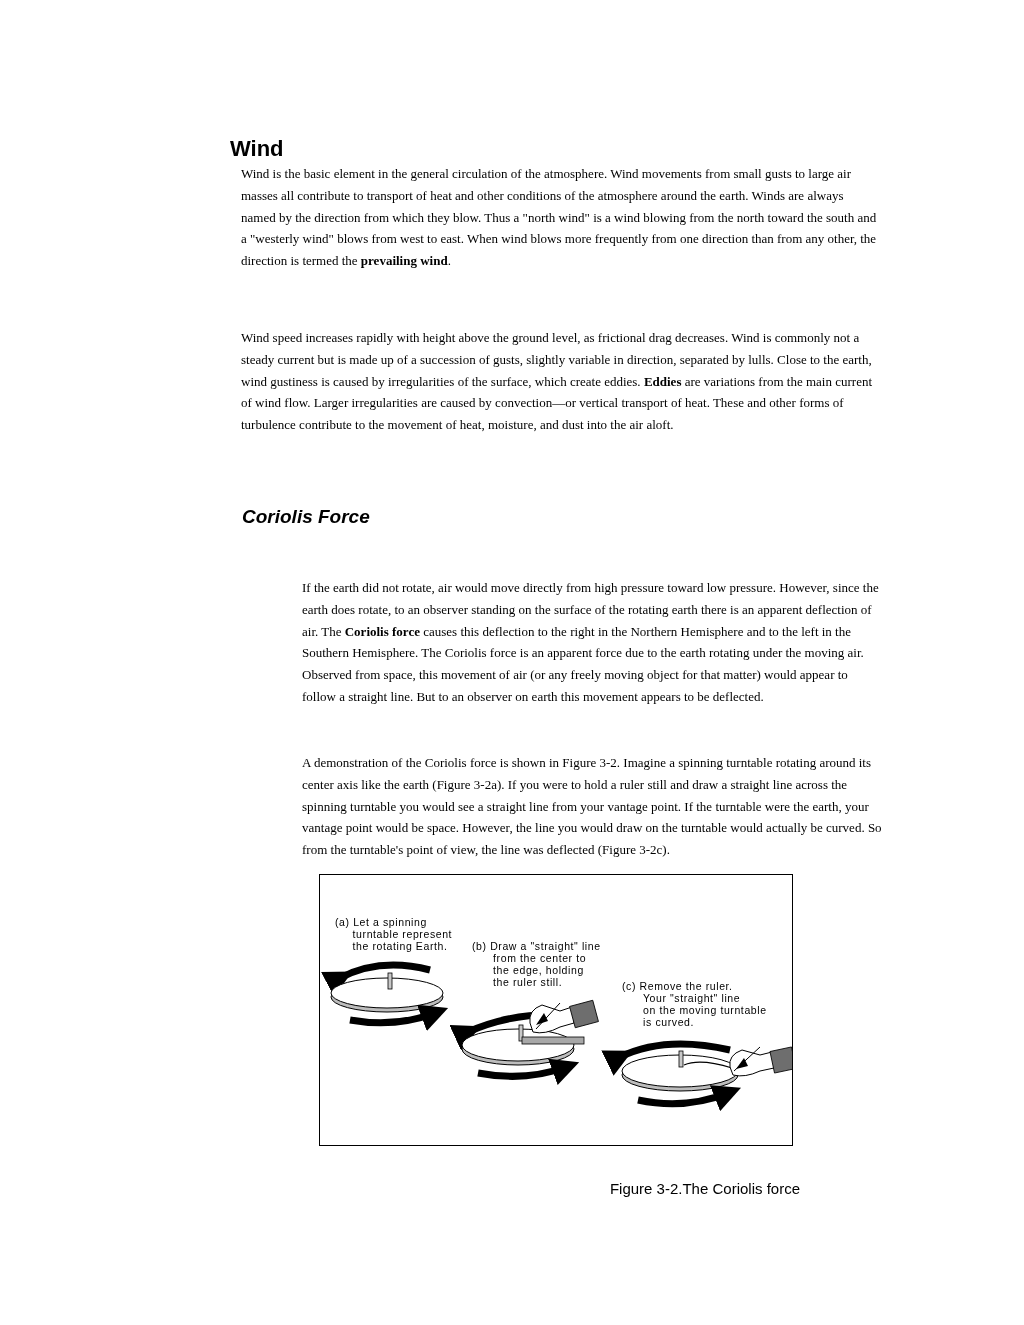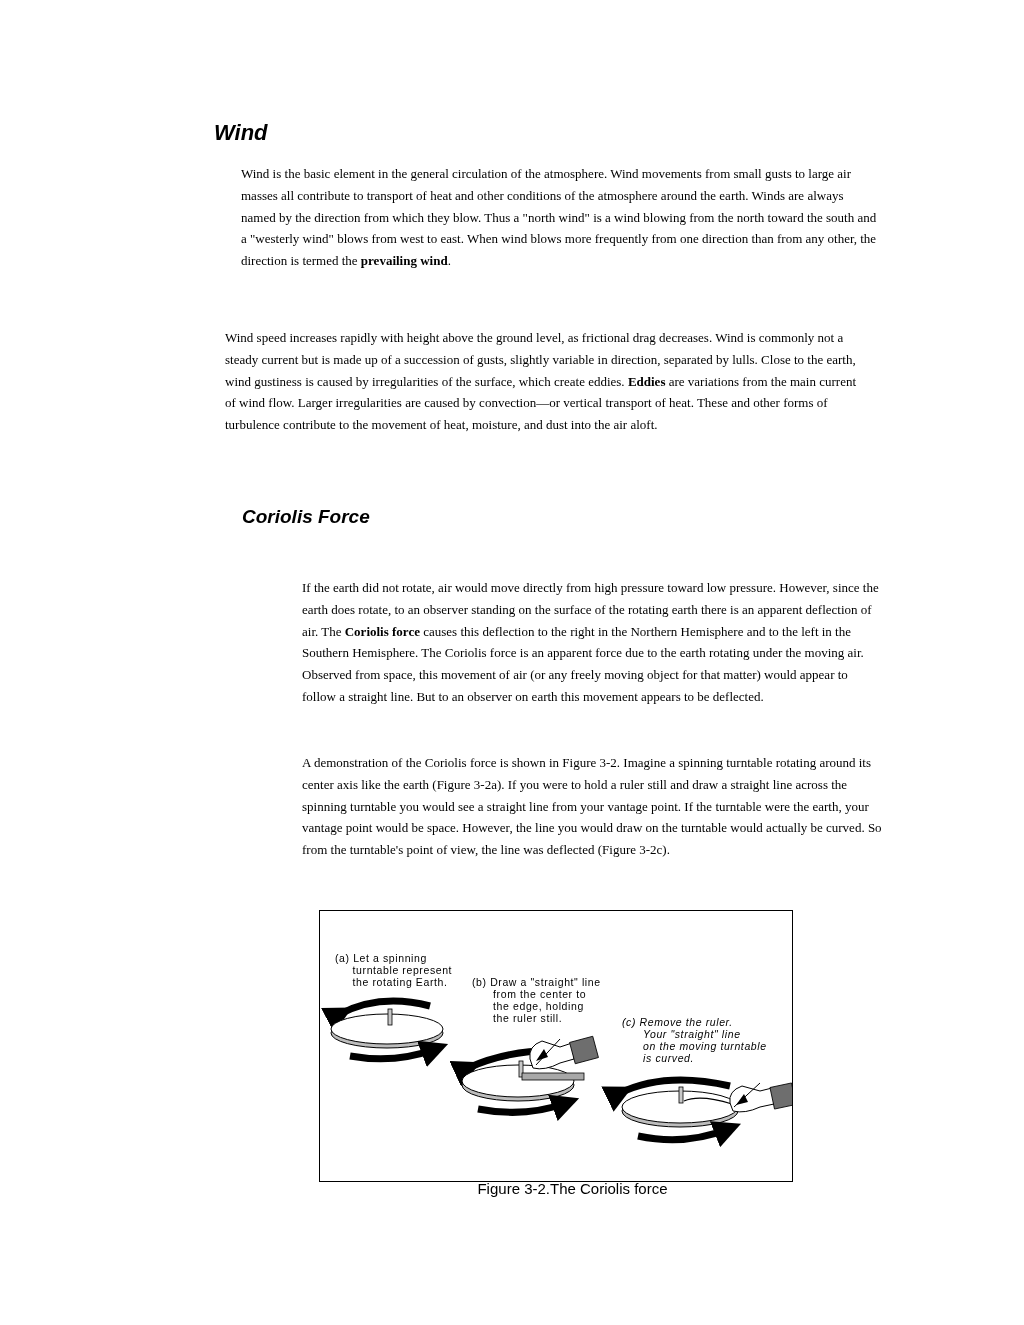--- a/index.html
+++ b/index.html
@@ -1,28 +1,28 @@
 <!DOCTYPE html>
 <html><head>
 <meta charset="utf-8">
 <style>
   html, body { margin: 0; padding: 0; background: #ffffff; }
   body { width: 1024px; height: 1325px; position: relative; overflow: hidden; color: #000; }
-  .h1 { position: absolute; left: 214px; top: 120px; font-family: "Liberation Sans", sans-serif; font-weight: bold; font-style: italic; font-size: 22px; margin: 0; }
+  .h1 { position: absolute; left: 214px; top: 120px; font-family: "Liberation Sans", sans-serif; font-weight: bold; font-size: 22px; margin: 16px; }
   .h2 { position: absolute; left: 242px; top: 506px; font-family: "Liberation Sans", sans-serif; font-weight: bold; font-style: italic; font-size: 19px; margin: 0; }
   .para { position: absolute; font-family: "Liberation Serif", serif; font-size: 13px; line-height: 21.8px; margin: 0; }
   .para b { font-weight: bold; }
   .p1 { left: 241px; top: 163px; width: 640px; }
-  .p2 { left: 225px; top: 327px; width: 640px; }
+  .p2 { left: 241px; top: 327px; width: 640px; }
   .p3 { left: 302px; top: 543px; width: 580px; margin-top: 34px; }
   .p4 { left: 302px; top: 752px; width: 580px; }
-  .figure { position: absolute; left: 319px; top: 910px; width: 472px; height: 270px; border: 1.5px solid #000; background: #fff; }
+  .figure { position: absolute; left: 319px; top: 874px; width: 472px; height: 270px; border: 1.5px solid #000; background: #fff; }
   .fig-label { position: absolute; font-family: "Liberation Sans", sans-serif; font-size: 10.5px; line-height: 12px; letter-spacing: 0.6px; white-space: pre; }
   .fig-svg { position: absolute; left: 0; top: 0; }
-  .caption { position: absolute; left: 335px; top: 1180px; width: 475px; text-align: center; font-family: "Liberation Sans", sans-serif; font-size: 15px; }
+  .caption { position: absolute; left: 325px; top: 1180px; width: 475px; text-align: right; font-family: "Liberation Sans", sans-serif; font-size: 15px; }
 </style>
 </head>
 <body>
 
 <h1 class="h1">Wind</h1>
 
 <p class="para p1"><span>Wind is the basic element in the general circulation of the atmosphere. Wind movements from small gusts to large air masses all contribute to transport of heat and other conditions of the atmosphere around the earth. Winds are always named by the direction from which they blow. Thus a "north wind" is a wind blowing from the north toward the south and a "westerly wind" blows from west to east. When wind blows more frequently from one direction than from any other, the direction is termed the </span><b>prevailing wind</b><span>.</span></p>
 
 <p class="para p2"><span>Wind speed increases rapidly with height above the ground level, as frictional drag decreases. Wind is commonly not a steady current but is made up of a succession of gusts, slightly variable in direction, separated by lulls. Close to the earth, wind gustiness is caused by irregularities of the surface, which create eddies. </span><b>Eddies</b><span> are variations from the main current of wind flow. Larger irregularities are caused by convection—or vertical transport of heat. These and other forms of turbulence contribute to the movement of heat, moisture, and dust into the air aloft.</span></p>
 
@@ -78,19 +78,19 @@
       </g>
     </g>
   </svg>
   <div class="fig-label" style="left:15px; top:41px;">(a) Let a spinning
      turntable represent
      the rotating Earth.</div>
   <div class="fig-label" style="left:152px; top:65px;">(b) Draw a "straight" line
       from the center to
       the edge, holding
       the ruler still.</div>
-  <div class="fig-label" style="left:302px; top:105px;font-style:italic;">(c) Remove the ruler.
+  <div class="fig-label" style="left:302px; top:105px;">(c) Remove the ruler.
       Your "straight" line
       on the moving turntable
       is curved.</div>
 </div>
 
 <div class="caption">Figure 3-2.The Coriolis force</div>
 
 </body></html>

